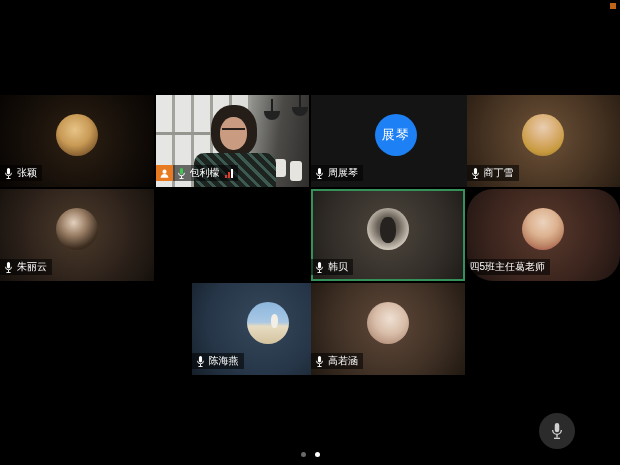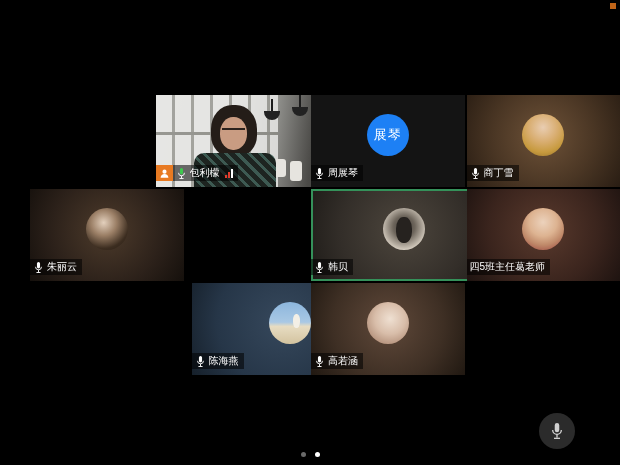--- a/index.html
+++ b/index.html
@@ -3,32 +3,32 @@
 <meta charset="utf-8">
 <style>
   html,body{margin:0;padding:0;background:#000;}
   body{font-family:"Liberation Sans","DejaVu Sans",sans-serif;}
   .stage{position:relative;width:620px;height:465px;background:#000;overflow:hidden;}
 
   .notif-dot{position:absolute;top:3px;right:4px;width:6px;height:6px;background:#c06418;}
 
   .grid{position:absolute;top:95px;left:0;width:620px;height:280px;}
   .tile{position:absolute;width:153.5px;height:92px;overflow:hidden;background:#111;}
-  .tile.c1{left:0;} .tile.c2{left:155.5px;padding-left:44px;} .tile.c3{left:311px;} .tile.c4{left:466.5px;text-align:center;}
+  .tile.c1{left:0;} .tile.c2{left:155.5px;} .tile.c3{left:311px;} .tile.c4{left:466.5px;text-align:center;}
   .tile.r1{top:0;} .tile.r2{top:94px;} .tile.r3{top:188px;}
   .tile.active{box-shadow:inset 0 0 0 2px #35915a;}
 
   
   .bg-zhangying{background:radial-gradient(circle at 50% 48%, #2e2113 0%, #17100a 55%, #070402 100%);}
-  .bg-zhou{background:#141414;}
+  .bg-zhou{background:#141414;padding-left:16px;}
   .bg-shang{background:radial-gradient(circle at 50% 45%, #6e5238 0%, #4a3624 55%, #291d13 100%);}
-  .bg-zhu{background:radial-gradient(circle at 50% 45%, #4d3b2b 0%, #2c211a 60%, #15100c 100%);margin-left:30px;}
+  .bg-zhu{background:radial-gradient(circle at 50% 45%, #4d3b2b 0%, #2c211a 60%, #15100c 100%);}
   .bg-chenzhile{background:radial-gradient(circle at 50% 45%, #4d5440 0%, #333a2b 60%, #1c2018 100%);}
-  .bg-hanbei{background:radial-gradient(circle at 50% 45%, #4d463d 0%, #332e29 60%, #1d1a17 100%);padding-left:32px;}
-  .bg-ge{background:radial-gradient(circle at 50% 45%, #5a3a2d 0%, #3a241d 60%, #1e1310 100%);}
+  .bg-hanbei{background:radial-gradient(circle at 50% 45%, #4d463d 0%, #332e29 60%, #1d1a17 100%);}
+  .bg-ge{background:radial-gradient(circle at 50% 45%, #5a3a2d 0%, #3a241d 60%, #1e1310 100%);border-radius:26px;}
   .bg-chenhaiyan{background:radial-gradient(circle at 46% 42%, #36485c 0%, #263648 55%, #101820 100%);margin-left:36px;}
   .bg-gao{background:radial-gradient(circle at 50% 45%, #60493a 0%, #3e2f24 60%, #201811 100%);}
 
   
   .avatar{position:absolute;left:50%;top:44%;width:42px;height:42px;border-radius:50%;transform:translate(-50%,-50%);}
   .av-cat{background:radial-gradient(circle at 45% 38%, #e7c387 0%, #c89a55 45%, #7c552a 80%, #5d3d1d 100%);}
   .av-child{background:radial-gradient(circle at 50% 32%, #e9cdb2 0%, #d9ae72 40%, #c79a3e 70%, #8f6b2a 100%);}
   .av-zhu{background:radial-gradient(circle at 42% 35%, #e3d0bd 0%, #9b7f66 35%, #3c2d20 70%, #241a12 100%);}
   .av-bird{background:linear-gradient(160deg,#c2cdc0 0%,#aab8a8 55%,#8da08c 100%);position:absolute;}
   .av-bird::before{content:"";position:absolute;left:4px;top:22px;width:34px;height:3px;background:#6b4a2e;transform:rotate(-14deg);}
@@ -82,20 +82,34 @@
 </style>
 </head>
 <body>
 
 <div class="stage">
 
   <div class="notif-dot"></div>
 
   <div class="grid">
 
+    <div class="tile r1 c1 bg-zhangying">
+      <div class="avatar av-cat"></div>
+      <div class="label">
+        <span class="micicon">
+          <svg viewBox="0 0 24 26" width="11" height="13">
+              <path fill="#fff" d="M12 15a3.4 3.4 0 0 0 3.4-3.4V4.4a3.4 3.4 0 1 0-6.8 0v7.2A3.4 3.4 0 0 0 12 15z"></path>
+              <path fill="none" stroke="#fff" stroke-width="2" d="M5.5 11.5a6.5 6.5 0 0 0 13 0"></path>
+              <rect x="11" y="18" width="2" height="5" fill="#fff"></rect>
+              <rect x="7.5" y="23" width="9" height="2" fill="#fff"></rect>
+            </svg>
+        </span>
+        <span class="pname">张颖</span>
+      </div>
+    </div>
 
     <div class="tile r1 c2 video">
       <div class="win"></div>
       <div class="lamp lamp1"></div>
       <div class="lamp lamp2"></div>
       <div class="chair chair1"></div>
       <div class="chair chair2"></div>
       <div class="person-hair"></div>
       <div class="person-face"></div>
       <div class="glasses"></div>

